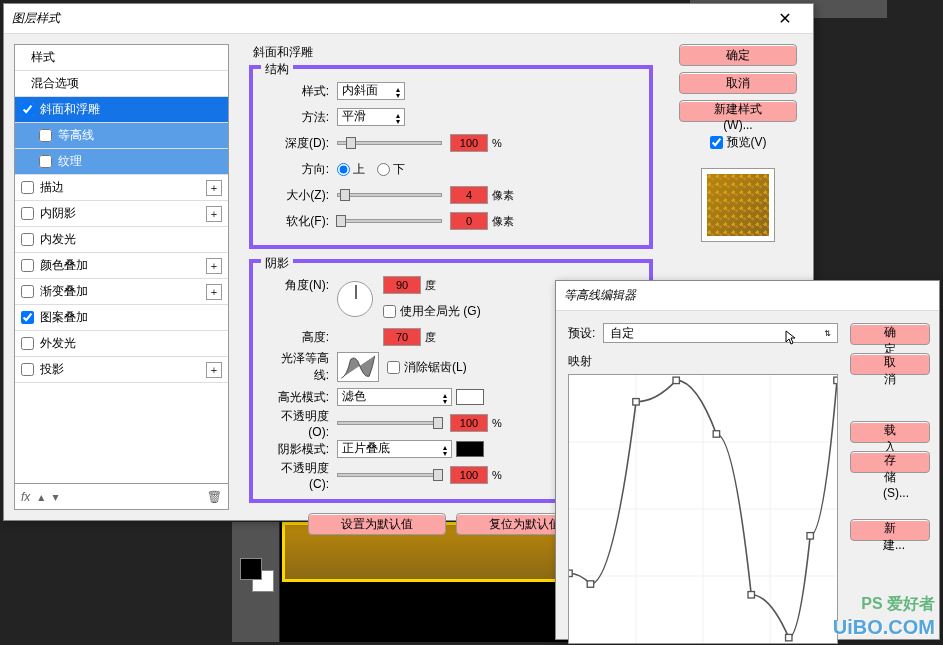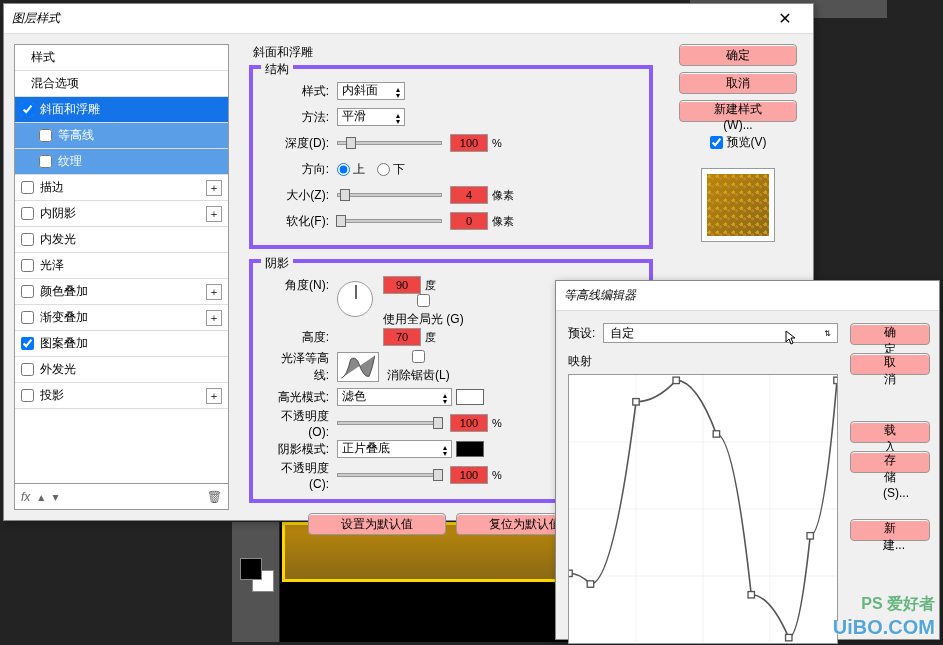--- a/index.html
+++ b/index.html
@@ -38,21 +38,21 @@
     .form-select.wide { width: 115px; }
     .slider { width: 105px; height: 4px; background: #ccc; border: 1px solid #999; position: relative; margin-right: 8px; }
     .slider-handle { position: absolute; width: 10px; height: 12px; background: #ddd; border: 1px solid #666; top: -5px; }
     .num-input { width: 38px; height: 18px; border: 1px solid #999; background: #ef4444; text-align: center; font-size: 11px; margin-right: 4px; }
     .unit { font-size: 11px; }
     .radio-row { display: flex; align-items: center; gap: 12px; }
     .radio-row label { display: flex; align-items: center; gap: 3px; font-size: 11px; }
     
     .angle-widget { width: 36px; height: 36px; border: 1px solid #999; border-radius: 50%; background: #fff; position: relative; margin-right: 8px; }
     .angle-widget::after { content: ''; position: absolute; width: 2px; height: 14px; background: #666; left: 17px; top: 3px; }
-    .check-inline { display: flex; align-items: center; gap: 4px; font-size: 11px; flex-direction: column; }
+    .check-inline { display: flex; align-items: center; gap: 4px; font-size: 11px; }
     
     .contour-thumb { width: 42px; height: 30px; border: 1px solid #999; background: #fff; margin-right: 8px; display: flex; align-items: center; justify-content: center; }
     .contour-thumb svg { width: 38px; height: 26px; }
     
     .color-swatch { width: 28px; height: 16px; border: 1px solid #666; margin-left: 4px; }
     
     .default-buttons { display: flex; gap: 10px; justify-content: center; margin-top: 8px; }
     .btn { height: 22px; padding: 0 32px; border: 1px solid #999; background: #fca5a5; cursor: pointer; font-size: 12px; border-radius: 4px; box-shadow: 0 1px 0 #fff inset; }
     .btn.wide { width: 118px; }
     
@@ -130,24 +130,20 @@
           <span class="plus">+</span>
         </div>
       <div class="style-item">
           <input type="checkbox" style="">
           <span>内阴影</span>
           <span class="plus">+</span>
         </div>
       <div class="style-item">
           <input type="checkbox" style="">
           <span>内发光</span>
-        </div>
-      <div class="style-item">
-          <input type="checkbox" style="">
-          <span>光泽</span>
         </div>
       <div class="style-item">
           <input type="checkbox" style="">
           <span>颜色叠加</span>
           <span class="plus">+</span>
         </div>
       <div class="style-item">
           <input type="checkbox" style="">
           <span>渐变叠加</span>
           <span class="plus">+</span>

